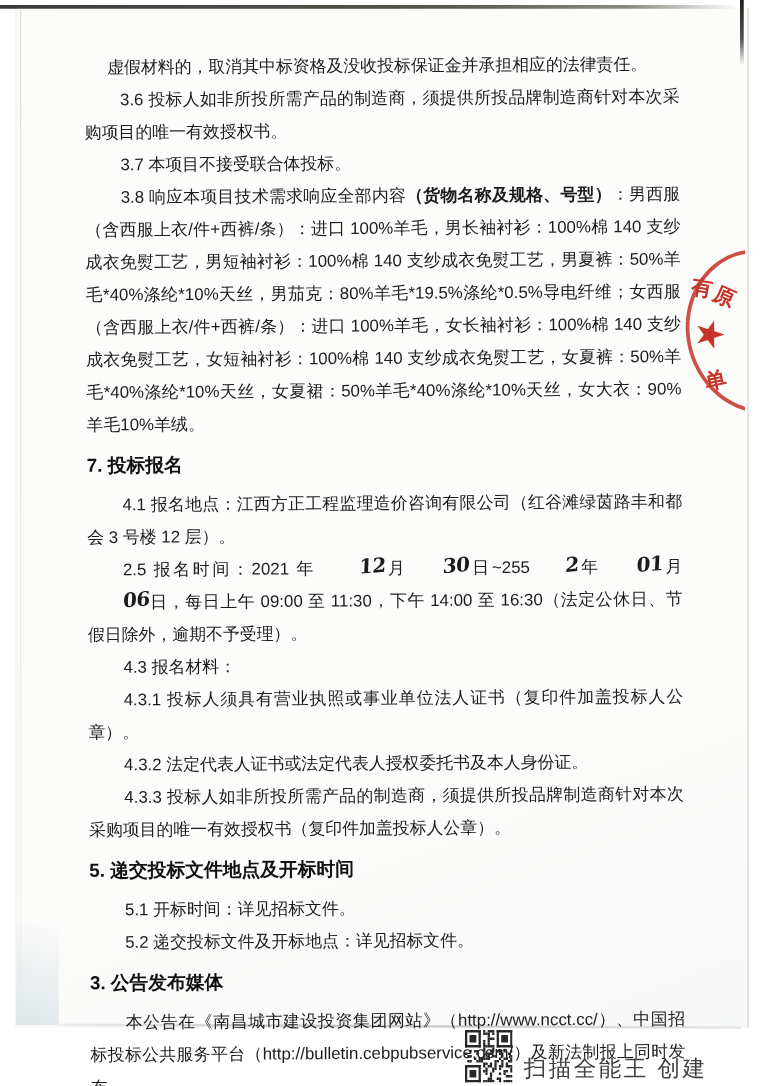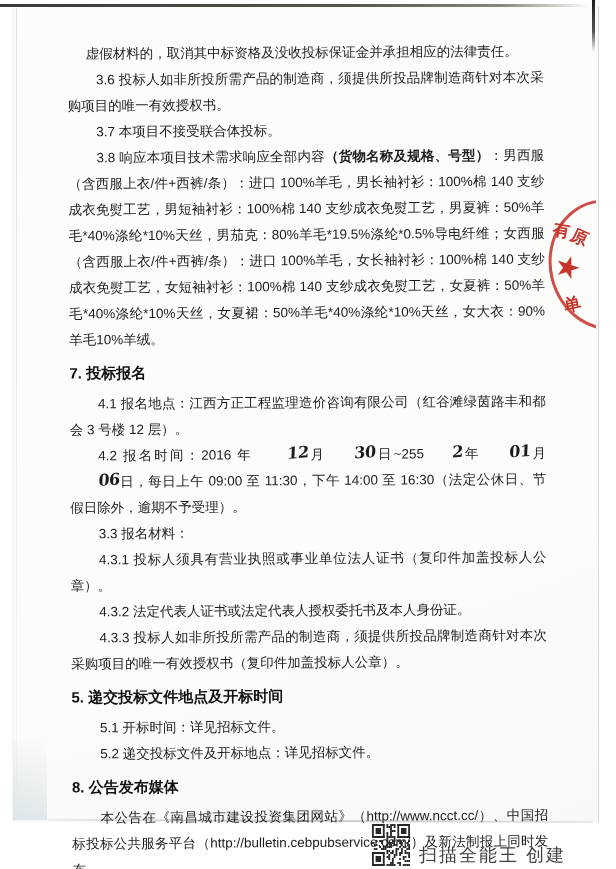--- a/index.html
+++ b/index.html
@@ -115,29 +115,29 @@
 <div class="corner-tint"></div>
 <div class="edge-bottom"></div>
 
 <div class="content" id="doc-content">
     <p class="cont"><span class="run">虚假材料的，取消其中标资格及没收投标保证金并承担相应的法律责任。</span></p>
     <p><span class="run">3.6 投标人如非所投所需产品的制造商，须提供所投品牌制造商针对本次采购项目的唯一有效授权书。</span></p>
     <p><span class="run">3.7 本项目不接受联合体投标。</span></p>
     <p><span class="run">3.8 响应本项目技术需求响应全部内容</span><span class="run b">（货物名称及规格、号型）</span><span class="run">：男西服（含西服上衣/件+西裤/条）：进口 100%羊毛，男长袖衬衫：100%棉 140 支纱成衣免熨工艺，男短袖衬衫：100%棉 140 支纱成衣免熨工艺，男夏裤：50%羊毛*40%涤纶*10%天丝，男茄克：80%羊毛*19.5%涤纶*0.5%导电纤维；女西服（含西服上衣/件+西裤/条）：进口 100%羊毛，女长袖衬衫：100%棉 140 支纱成衣免熨工艺，女短袖衬衫：100%棉 140 支纱成衣免熨工艺，女夏裤：50%羊毛*40%涤纶*10%天丝，女夏裙：50%羊毛*40%涤纶*10%天丝，女大衣：90%羊毛10%羊绒。</span></p>
     <h2><span class="run">7. 投标报名</span></h2>
     <p><span class="run">4.1 报名地点：江西方正工程监理造价咨询有限公司（红谷滩绿茵路丰和都会 3 号楼 12 层）。</span></p>
-    <p><span class="run">4.2 报名时间：2016 年 </span><span class="run hw">12</span><span class="run">月</span><span class="run hw">30</span><span class="run">日~255</span><span class="run hw">2</span><span class="run">年</span><span class="run hw">01</span><span class="run">月</span><span class="run hw">06</span><span class="run">日，每日上午 09:00 至 11:30，下午 14:00 至 16:30（法定公休日、节假日除外，逾期不予受理）。</span></p>
-    <p><span class="run">3.3  报名材料：</span></p>
+    <p><span class="run">2.5 报名时间：2021 年 </span><span class="run hw">12</span><span class="run">月</span><span class="run hw">30</span><span class="run">日~255</span><span class="run hw">2</span><span class="run">年</span><span class="run hw">01</span><span class="run">月</span><span class="run hw">06</span><span class="run">日，每日上午 09:00 至 11:30，下午 14:00 至 16:30（法定公休日、节假日除外，逾期不予受理）。</span></p>
+    <p><span class="run">4.3  报名材料：</span></p>
     <p><span class="run">4.3.1 投标人须具有营业执照或事业单位法人证书（复印件加盖投标人公章）。</span></p>
     <p><span class="run">4.3.2 法定代表人证书或法定代表人授权委托书及本人身份证。</span></p>
     <p><span class="run">4.3.3 投标人如非所投所需产品的制造商，须提供所投品牌制造商针对本次采购项目的唯一有效授权书（复印件加盖投标人公章）。</span></p>
     <h2><span class="run">5. 递交投标文件地点及开标时间</span></h2>
     <p><span class="run">5.1 开标时间：详见招标文件。</span></p>
     <p><span class="run">5.2 递交投标文件及开标地点：详见招标文件。</span></p>
-    <h2><span class="run">8. 公告发布媒体</span></h2>
+    <h2><span class="run">3. 公告发布媒体</span></h2>
     <p><span class="run">本公告在《南昌城市建设投资集团网站》（http://www.ncct.cc/）、中国招标投标公共服务平台（http://bulletin.cebpubservice.com/）及新法制报上同时发布。</span></p>
   </div>
 
 <div class="stamp-clip">
   <div class="stamp-ring"></div>
   <span class="stamp-char stamp-c1">有</span>
   <span class="stamp-char stamp-c2">原</span>
   <span class="stamp-char stamp-star">★</span>
   <span class="stamp-char stamp-c3">单</span>
 </div>

